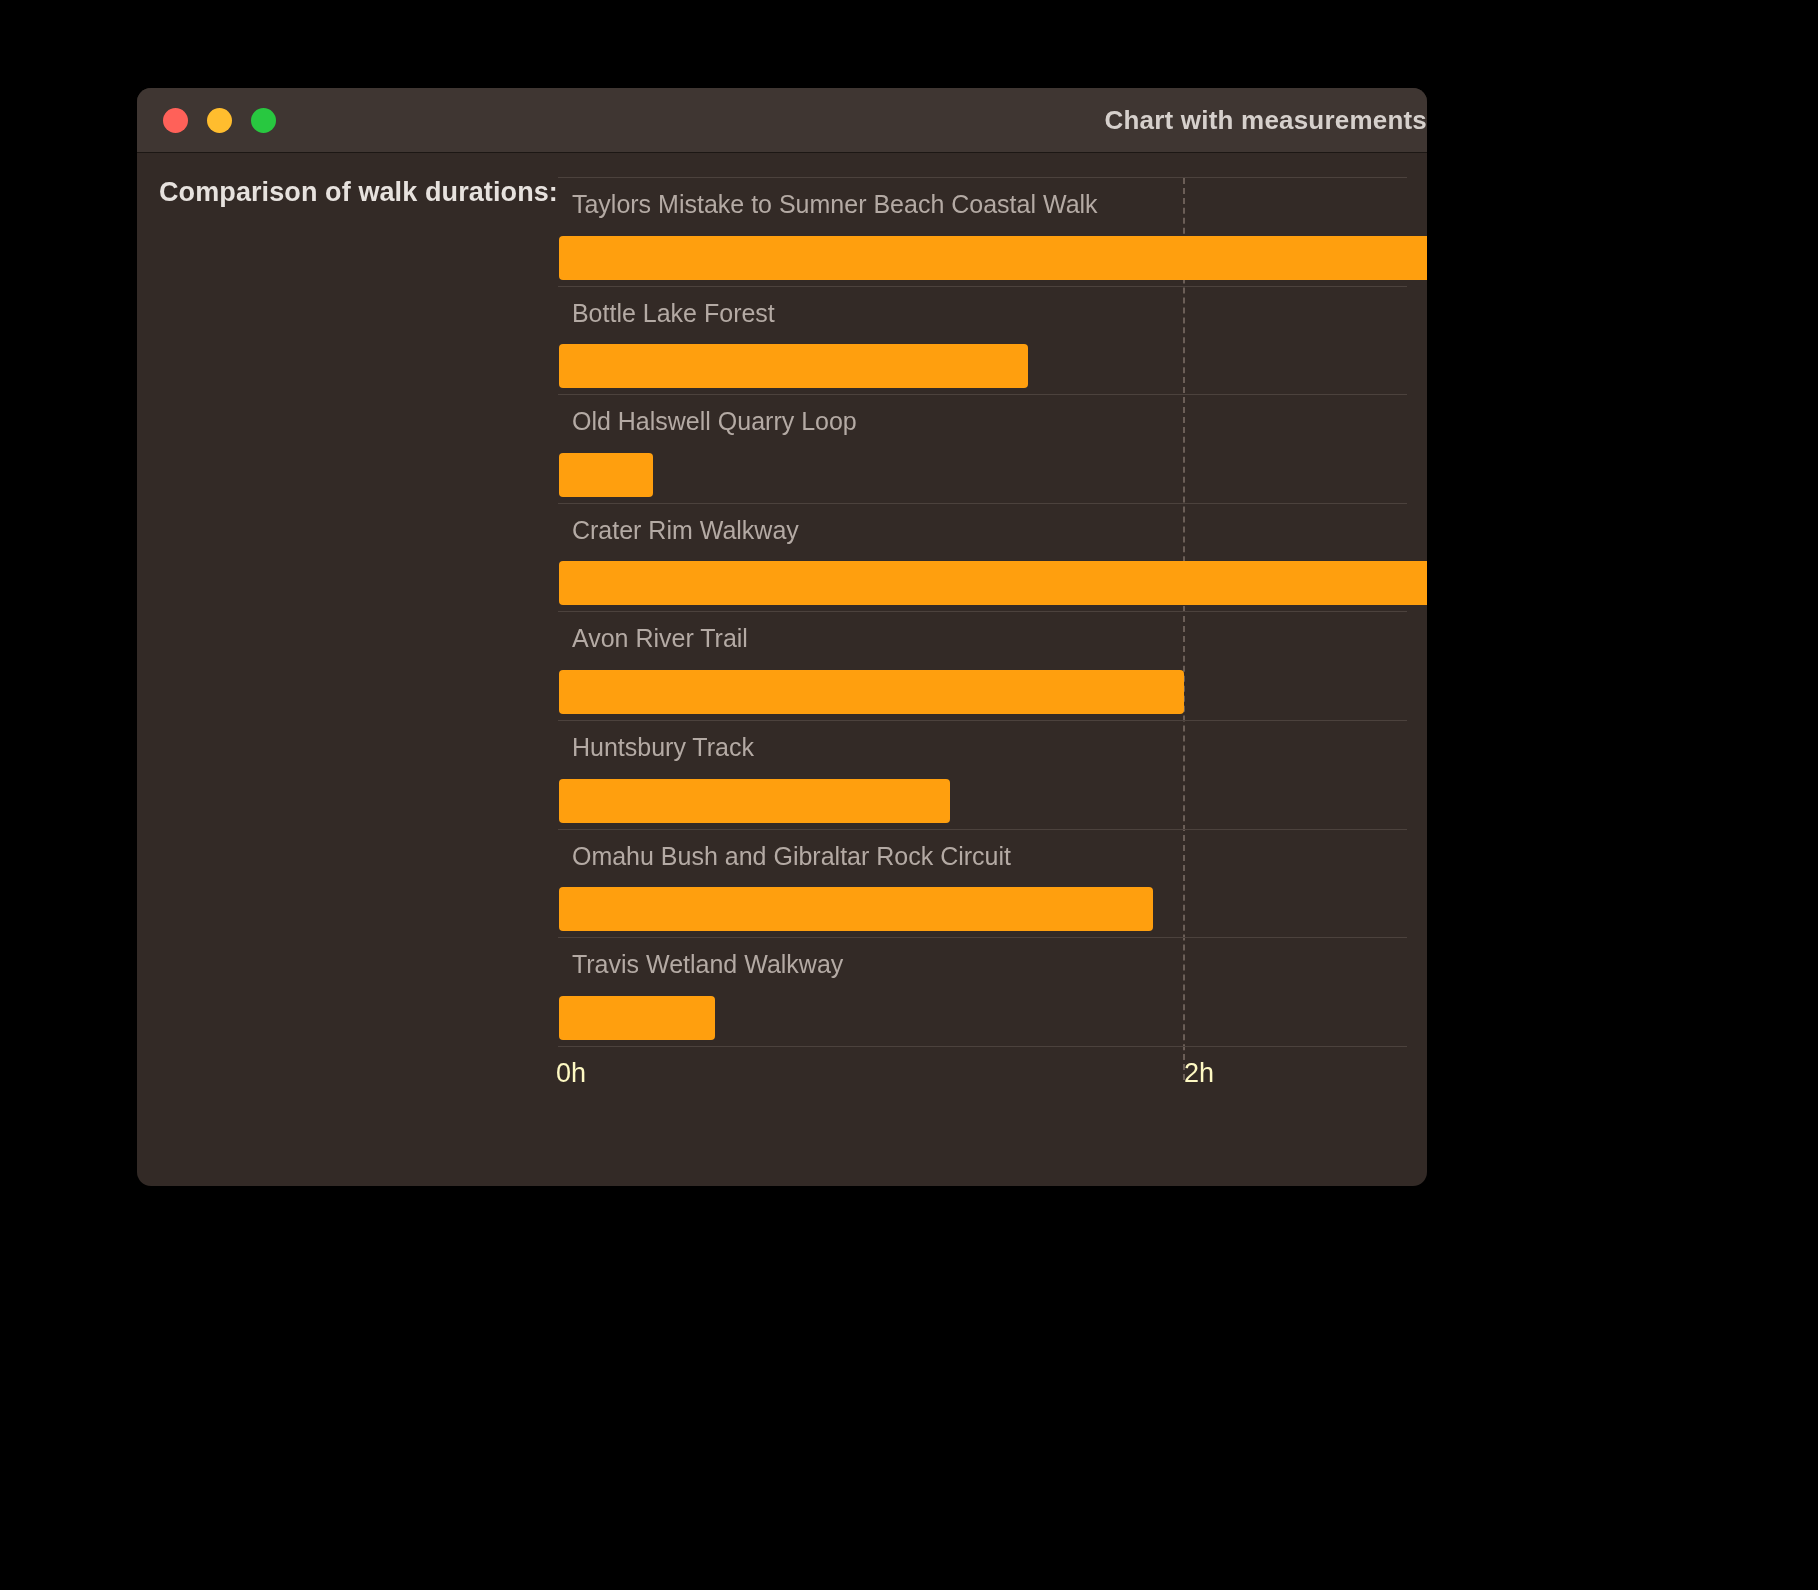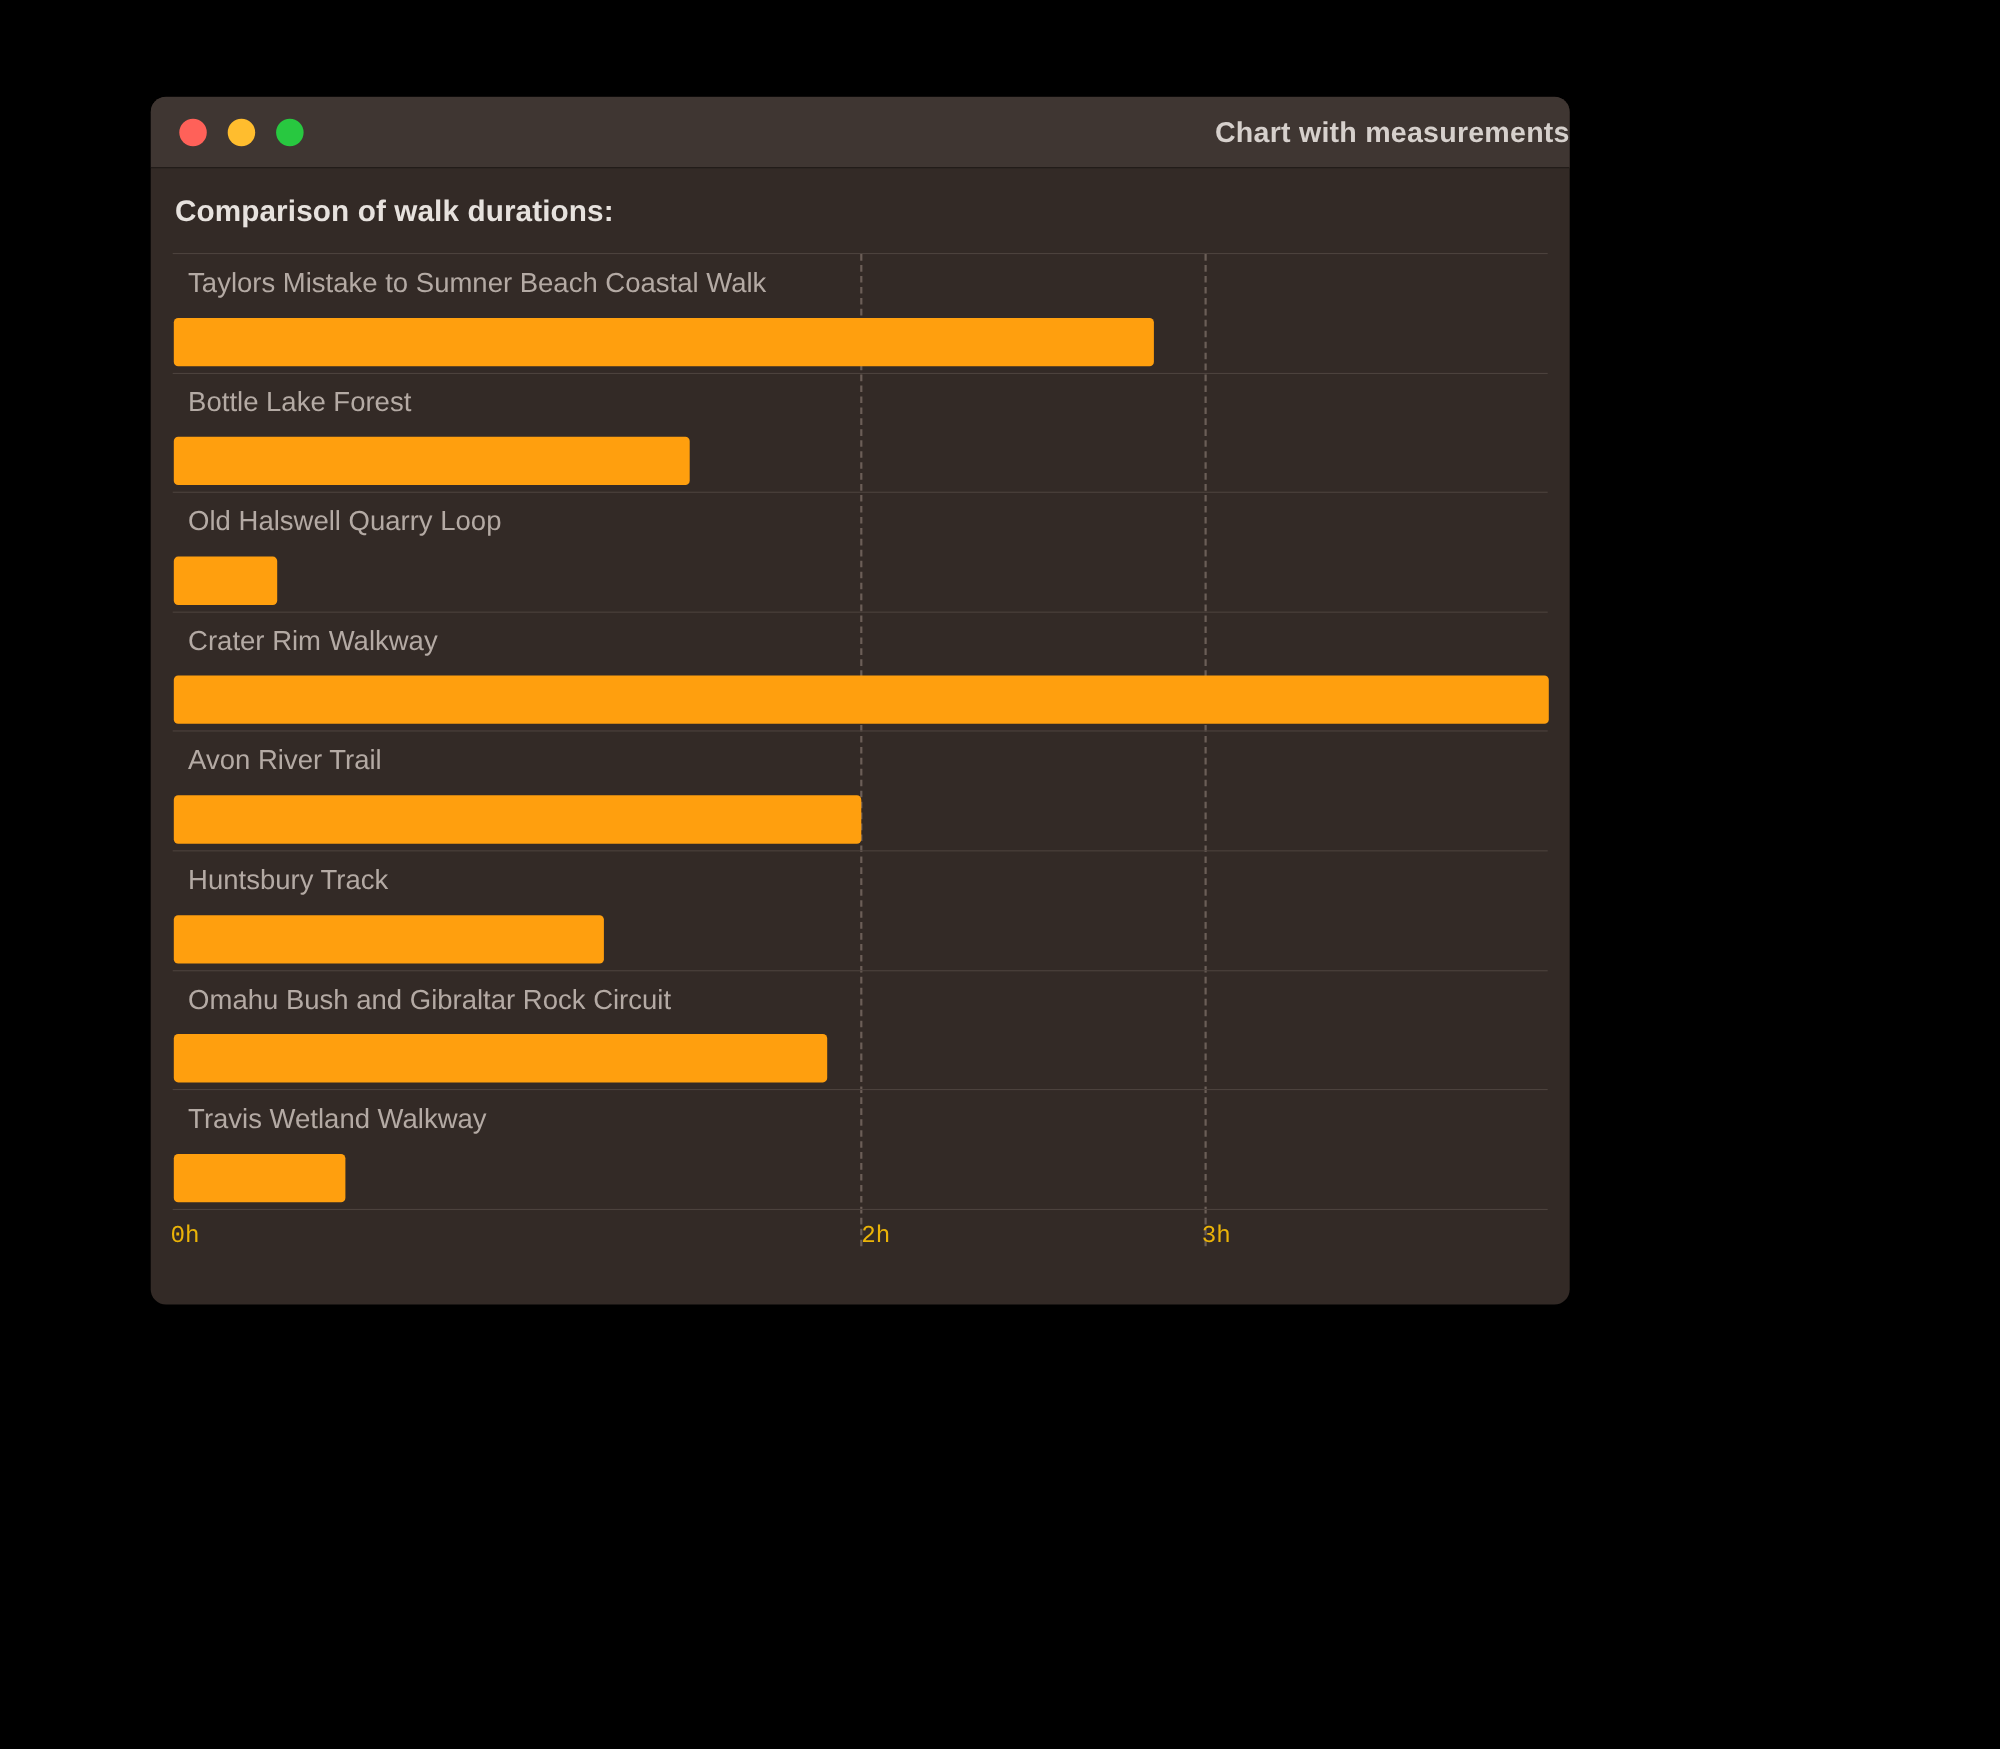--- a/index.html
+++ b/index.html
@@ -61,21 +61,21 @@
     letter-spacing: 0.2px;
     pointer-events: none;
   }
 
   
   #content {
     flex: 1 1 auto;
     padding: 24px 20px 14px 20px;
     box-sizing: border-box;
     display: flex;
-    flex-direction: column;
+    flex-direction: row;
     min-height: 0;
   }
 
   #chart-heading {
     font-size: 27px;
     font-weight: bold;
     color: #E7E2DE;
     margin: 0 0 22px 2px;
     letter-spacing: 0.1px;
   }
@@ -138,25 +138,24 @@
 
   
   #axis {
     position: relative;
     height: 60px;
     margin-top: 0;
   }
   .tick-label {
     position: absolute;
     top: 12px;
-    font-size: 22px;
-    color: #eab308;
+    font-size: 27px;
+    color: #fef9c3;
     transform: translateX(-2px);
     white-space: nowrap;
-    font-family: Liberation Mono, monospace;
   }
 </style>
 </head>
 <body>
 
 <div id="window">
 
   <div id="titlebar">
     <div id="traffic-lights">
       <span class="tl" id="tl-close"></span>

